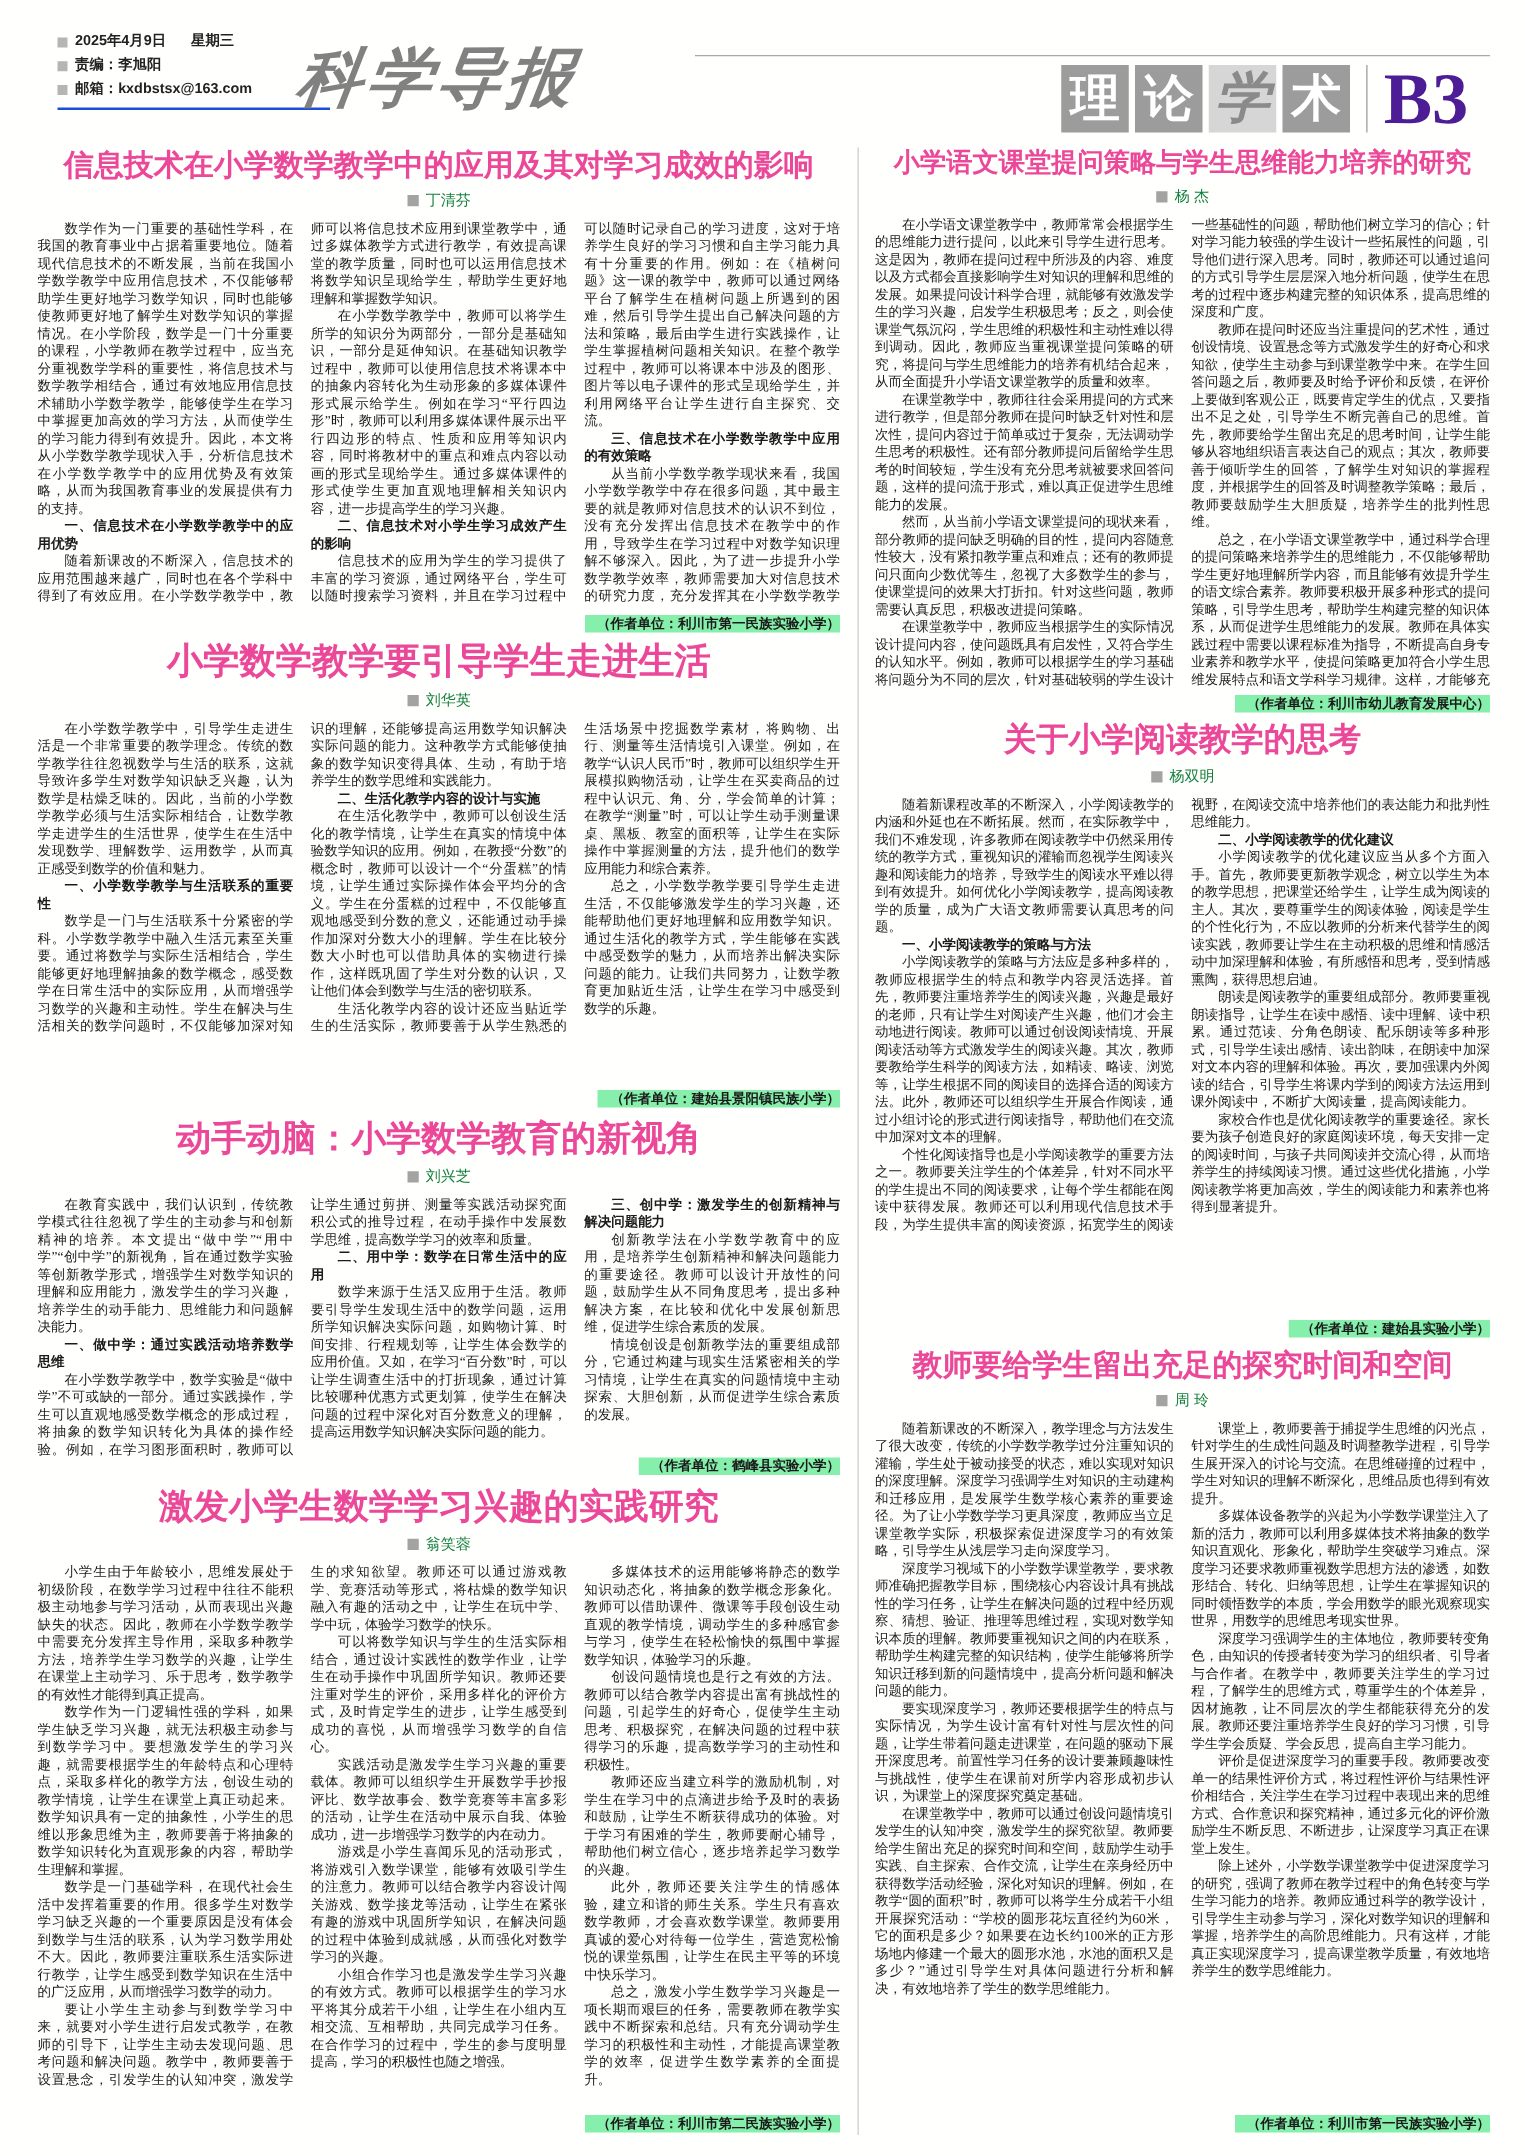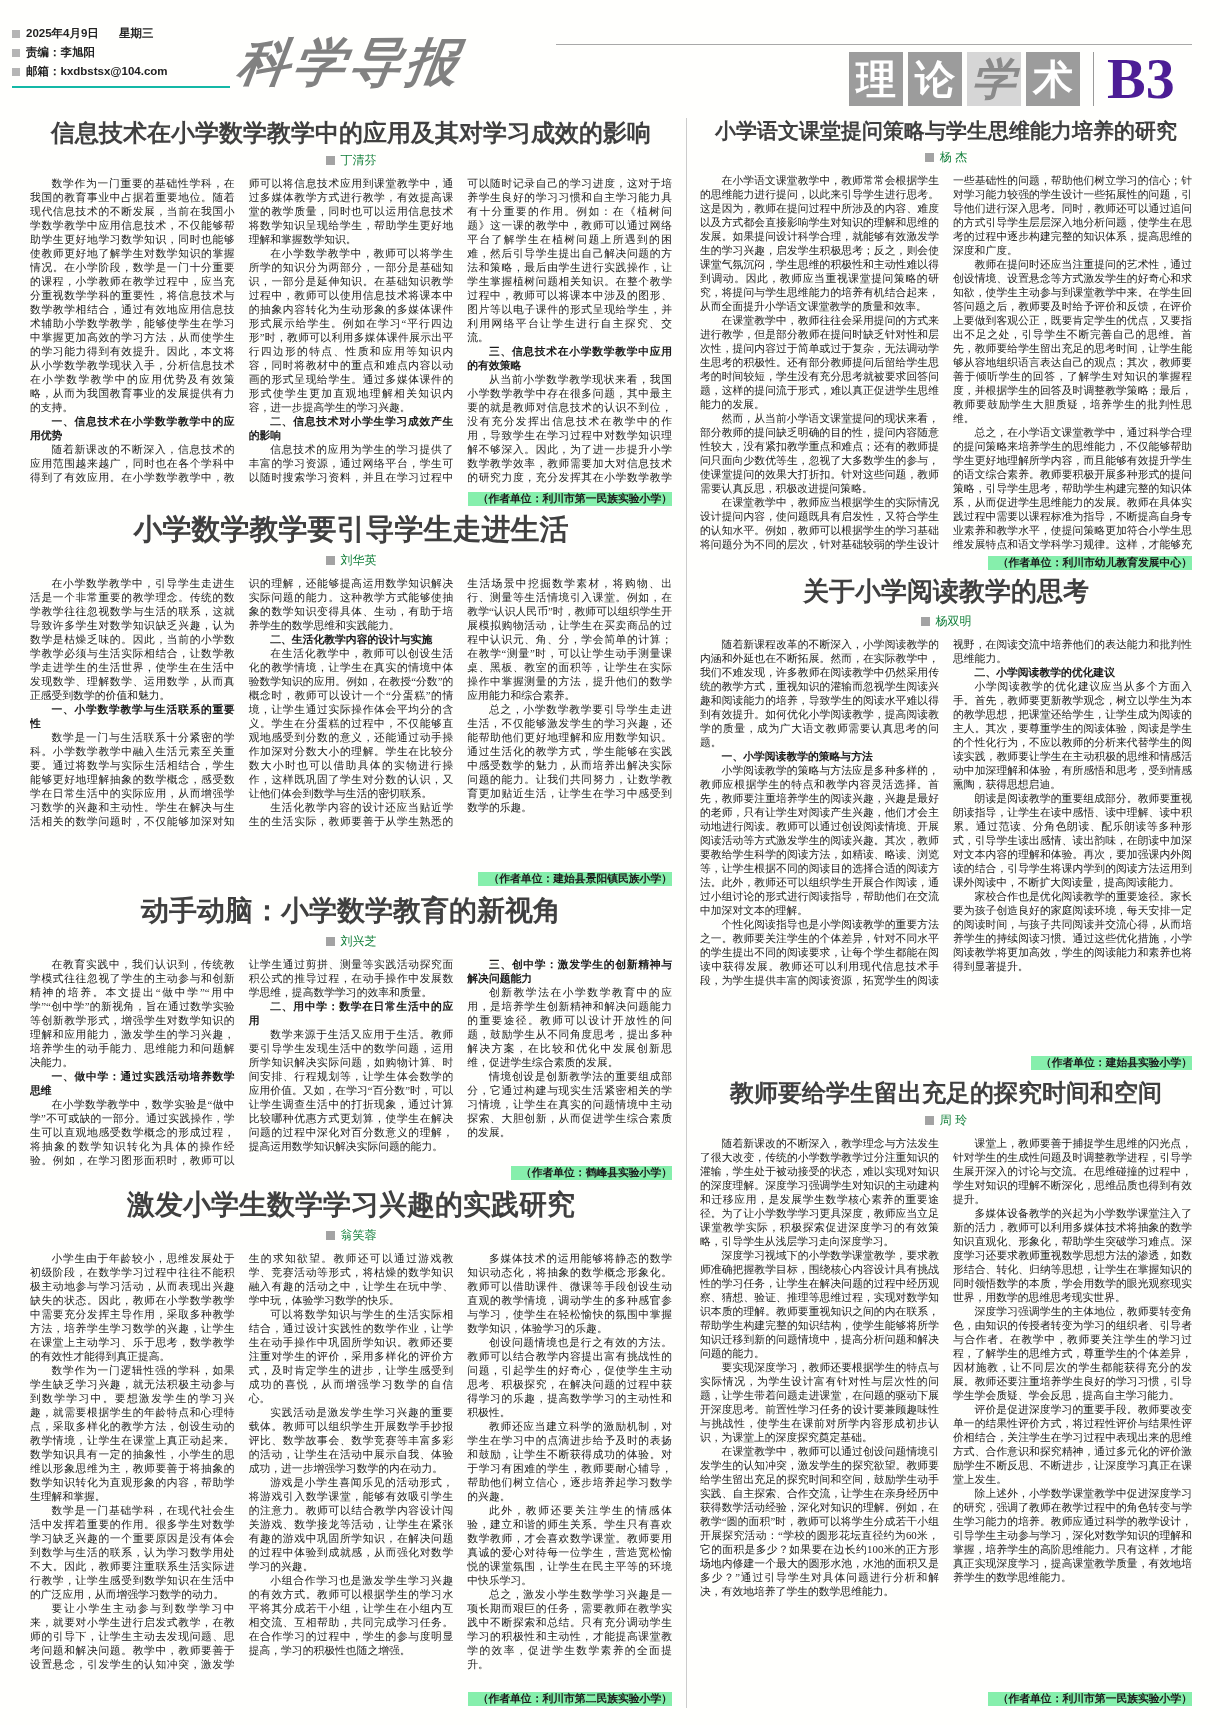--- a/index.html
+++ b/index.html
@@ -1,40 +1,40 @@
 <!DOCTYPE html>
 <html><head>
 <meta charset="utf-8">
 <style>
   html,body{margin:0;padding:0;background:#e8e8e4;}
   .page{position:relative;width:1220px;height:1725px;margin:0 auto;background:#fffffd;overflow:hidden;
         font-family:"Liberation Serif","DejaVu Serif",serif;color:#1b1b1b;}
   
-  .meta{position:absolute;left:12px;top:24px;width:218px;border-bottom:2px solid #14b8a6;padding-bottom:5px;
+  .meta{position:absolute;left:46px;top:24px;width:218px;border-bottom:2px solid #1d4ed8;padding-bottom:5px;
         font-family:"Liberation Sans","DejaVu Sans",sans-serif;font-weight:bold;font-size:11.5px;color:#222;}
   .meta-line{display:flex;align-items:center;gap:6px;line-height:19px;white-space:nowrap;}
   .sq-s{width:8px;height:8px;background:#b5b5b5;flex:0 0 auto;}
   .meta-date-gap{margin-left:14px;}
   .paper-name{position:absolute;left:200px;top:28px;width:300px;text-align:center;
         font-family:"DejaVu Serif",serif;font-size:52px;font-weight:bold;font-style:italic;color:#818181;
         letter-spacing:4px;transform:skewX(-8deg);}
   .rule-top{position:absolute;left:556px;top:44px;width:636px;height:1px;background:#a8a8a8;}
   .section-banner{position:absolute;left:849px;top:52px;display:flex;align-items:center;gap:5px;}
   .sec-box{width:54px;height:54px;background:#9c9c9c;color:#ffffff;text-align:center;
         font-family:"Liberation Sans","DejaVu Sans",sans-serif;font-weight:bold;font-size:40px;line-height:54px;}
   .sec-box.brush{background:#d6d6d6;color:#8a8a8a;font-family:"DejaVu Serif",serif;font-style:italic;font-size:44px;}
   .banner-divider{width:1px;height:54px;background:#9a9a9a;margin:0 8px;}
   .page-no{font-family:"Liberation Serif","DejaVu Serif",serif;font-weight:bold;font-size:58px;line-height:54px;color:#4c1d95;}
   .center-divider{position:absolute;left:686px;top:118px;width:1px;height:1590px;background:#cccccc;}
   
   .article{position:absolute;}
   .art-left{left:30px;width:642px;}
   .art-right{left:700px;width:492px;}
   .a-title{text-align:center;font-family:"Liberation Sans","DejaVu Sans",sans-serif;font-weight:bold;
-        color:#404040;line-height:1.22;margin:0;}
+        color:#ec4899;line-height:1.22;margin:0;}
   .t21{font-size:21px;} .t24{font-size:24px;} .t26{font-size:26px;} .t28{font-size:28px;} .t29{font-size:29px;}
   .byline{display:flex;justify-content:center;align-items:center;gap:6px;
         font-family:"Liberation Sans","DejaVu Sans",sans-serif;font-size:12px;color:#15803d;margin:5px 0 7px;}
   .byline .sq{width:9px;height:9px;background:#a3a3a3;flex:0 0 auto;}
   .a-body{column-gap:14px;column-fill:balance;font-size:10.8px;line-height:14px;text-align:justify;
         overflow:hidden;color:#1b1b1b;}
   .cols3{column-count:3;} .cols2{column-count:2;}
   .a-body p{margin:0;text-indent:2em;}
   .a-body p.sub-head{font-weight:bold;font-family:"Liberation Sans","DejaVu Sans",sans-serif;}
   .attr{position:absolute;right:0;bottom:0;font-weight:bold;font-size:10.8px;background:#86efac;padding-left:10px;}
@@ -52,21 +52,21 @@
       <span class="sq-s"></span>
       <span>2025年4月9日</span>
       <span class="meta-date-gap">星期三</span>
     </div>
     <div class="meta-line">
       <span class="sq-s"></span>
       <span>责编：李旭阳</span>
     </div>
     <div class="meta-line">
       <span class="sq-s"></span>
-      <span>邮箱：kxdbstsx@104.com</span>
+      <span>邮箱：kxdbstsx@163.com</span>
     </div>
   </div>
 
   <div class="paper-name">科学导报</div>
   <div class="rule-top"></div>
 
   <div class="section-banner">
     <span class="sec-box">理</span>
     <span class="sec-box">论</span>
     <span class="sec-box brush">学</span>

